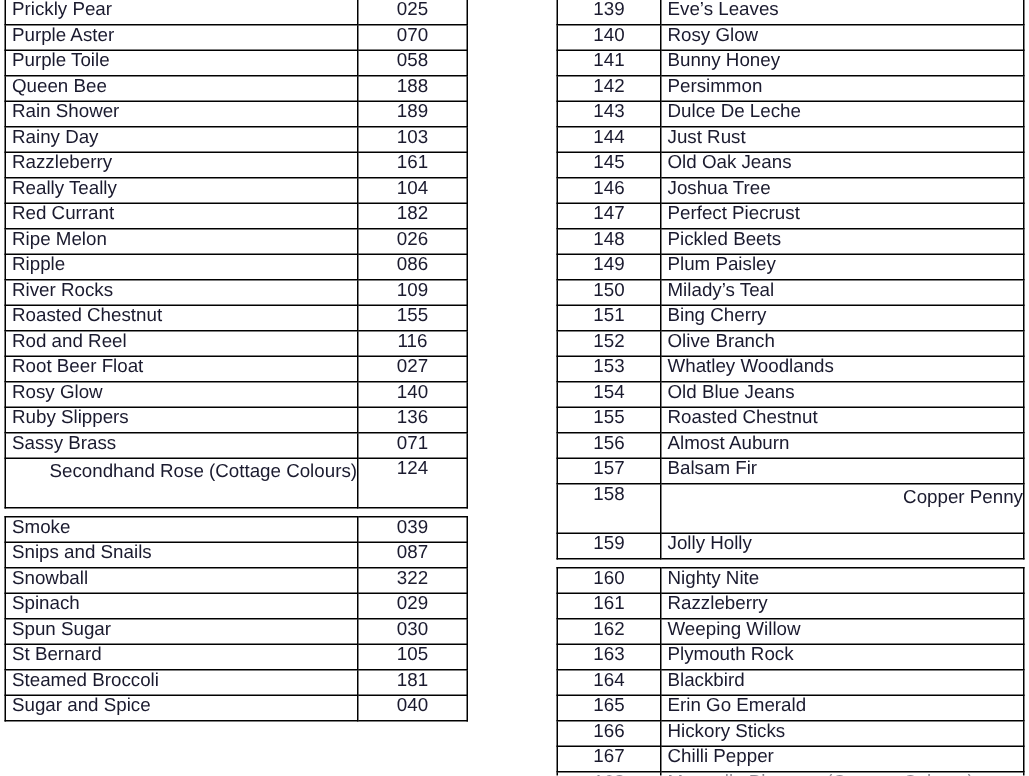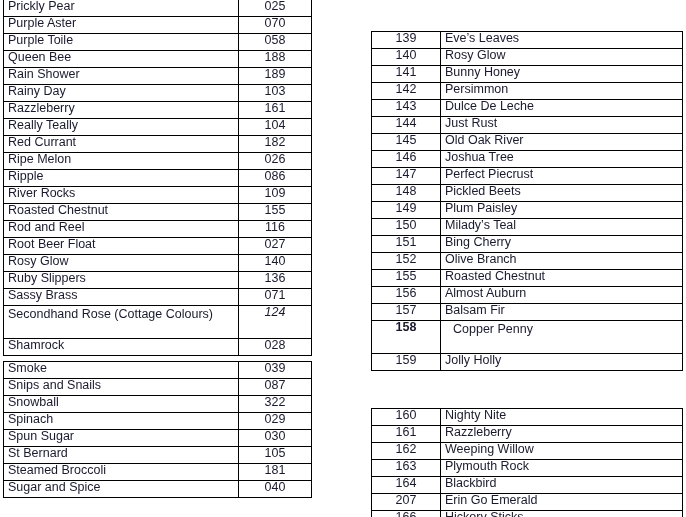--- a/index.html
+++ b/index.html
@@ -37,37 +37,38 @@
     white-space: nowrap;
     overflow: hidden;
   }
   .tbl td.num {
     text-align: center;
     padding: 0;
   }
   .tbl td.wrap {
     white-space: normal;
     line-height: 1.28;
+    text-align: right;
   }
 
   
   #left-stack {
     position: absolute;
     left: 3px;
     top: -1px;
     width: 308px;
   }
   #right-stack {
     position: absolute;
     left: 371px;
     top: -1px;
     width: 311px;
   }
   .tbl.left  { position: relative; left: 0; width: 308px; }
-  .tbl.right { position: relative; left: 0; width: 311px; margin-top: 32px; }
+  .tbl.right { position: relative; left: 0; width: 311px; }
 
   .tbl.left  col.c-name { width: 235px; }
   .tbl.left  col.c-num  { width: 73px; }
   .tbl.right col.c-num  { width: 69px; }
   .tbl.right col.c-name { width: 242px; }
 
   .gap { height: 5px; }
 </style>
 </head>
 <body>
@@ -148,25 +149,21 @@
           <tr>
             <td>Ruby Slippers</td>
             <td class="num">136</td>
           </tr>
           <tr>
             <td>Sassy Brass</td>
             <td class="num">071</td>
           </tr>
           <tr>
             <td class="wrap" style="height: 32px;">Secondhand Rose (Cottage Colours)</td>
-            <td class="num" style="height: 32px; font-style: italic;">124</td>
-          </tr>
-          <tr>
-            <td>Shamrock</td>
-            <td class="num">028</td>
+            <td class="num" style="height: 32px;">124</td>
           </tr>
         </tbody>
       </table>
       <div class="gap"></div>
       <table class="tbl left">
         <colgroup>
           <col class="c-name">
           <col class="c-num">
         </colgroup>
         <tbody>
@@ -231,21 +228,21 @@
           <tr>
             <td class="num">143</td>
             <td>Dulce De Leche</td>
           </tr>
           <tr>
             <td class="num">144</td>
             <td>Just Rust</td>
           </tr>
           <tr>
             <td class="num">145</td>
-            <td>Old Oak River</td>
+            <td>Old Oak Jeans</td>
           </tr>
           <tr>
             <td class="num">146</td>
             <td>Joshua Tree</td>
           </tr>
           <tr>
             <td class="num">147</td>
             <td>Perfect Piecrust</td>
           </tr>
           <tr>
@@ -262,33 +259,41 @@
           </tr>
           <tr>
             <td class="num">151</td>
             <td>Bing Cherry</td>
           </tr>
           <tr>
             <td class="num">152</td>
             <td>Olive Branch</td>
           </tr>
           <tr>
+            <td class="num">153</td>
+            <td>Whatley Woodlands</td>
+          </tr>
+          <tr>
+            <td class="num">154</td>
+            <td>Old Blue Jeans</td>
+          </tr>
+          <tr>
             <td class="num">155</td>
             <td>Roasted Chestnut</td>
           </tr>
           <tr>
             <td class="num">156</td>
             <td>Almost Auburn</td>
           </tr>
           <tr>
             <td class="num">157</td>
             <td>Balsam Fir</td>
           </tr>
           <tr>
-            <td class="num" style="height: 32px; font-weight: bold;">158</td>
+            <td class="num" style="height: 32px;">158</td>
             <td class="wrap" style="height: 32px; padding-left: 12px;">Copper Penny</td>
           </tr>
           <tr>
             <td class="num">159</td>
             <td>Jolly Holly</td>
           </tr>
         </tbody>
       </table>
       <div class="gap"></div>
       <table class="tbl right">
@@ -311,21 +316,21 @@
           </tr>
           <tr>
             <td class="num">163</td>
             <td>Plymouth Rock</td>
           </tr>
           <tr>
             <td class="num">164</td>
             <td>Blackbird</td>
           </tr>
           <tr>
-            <td class="num">207</td>
+            <td class="num">165</td>
             <td>Erin Go Emerald</td>
           </tr>
           <tr>
             <td class="num">166</td>
             <td>Hickory Sticks</td>
           </tr>
           <tr>
             <td class="num">167</td>
             <td>Chilli Pepper</td>
           </tr>

